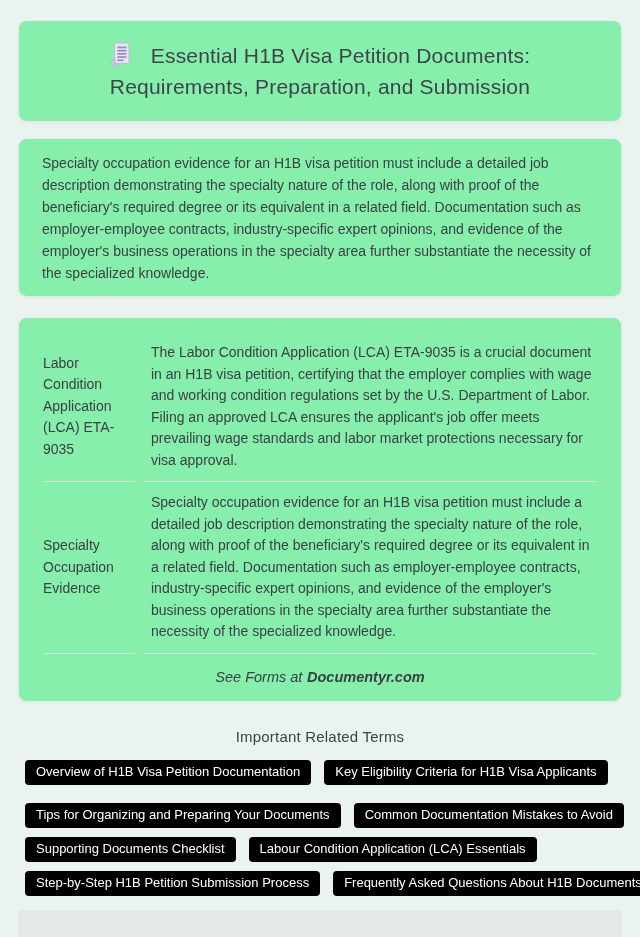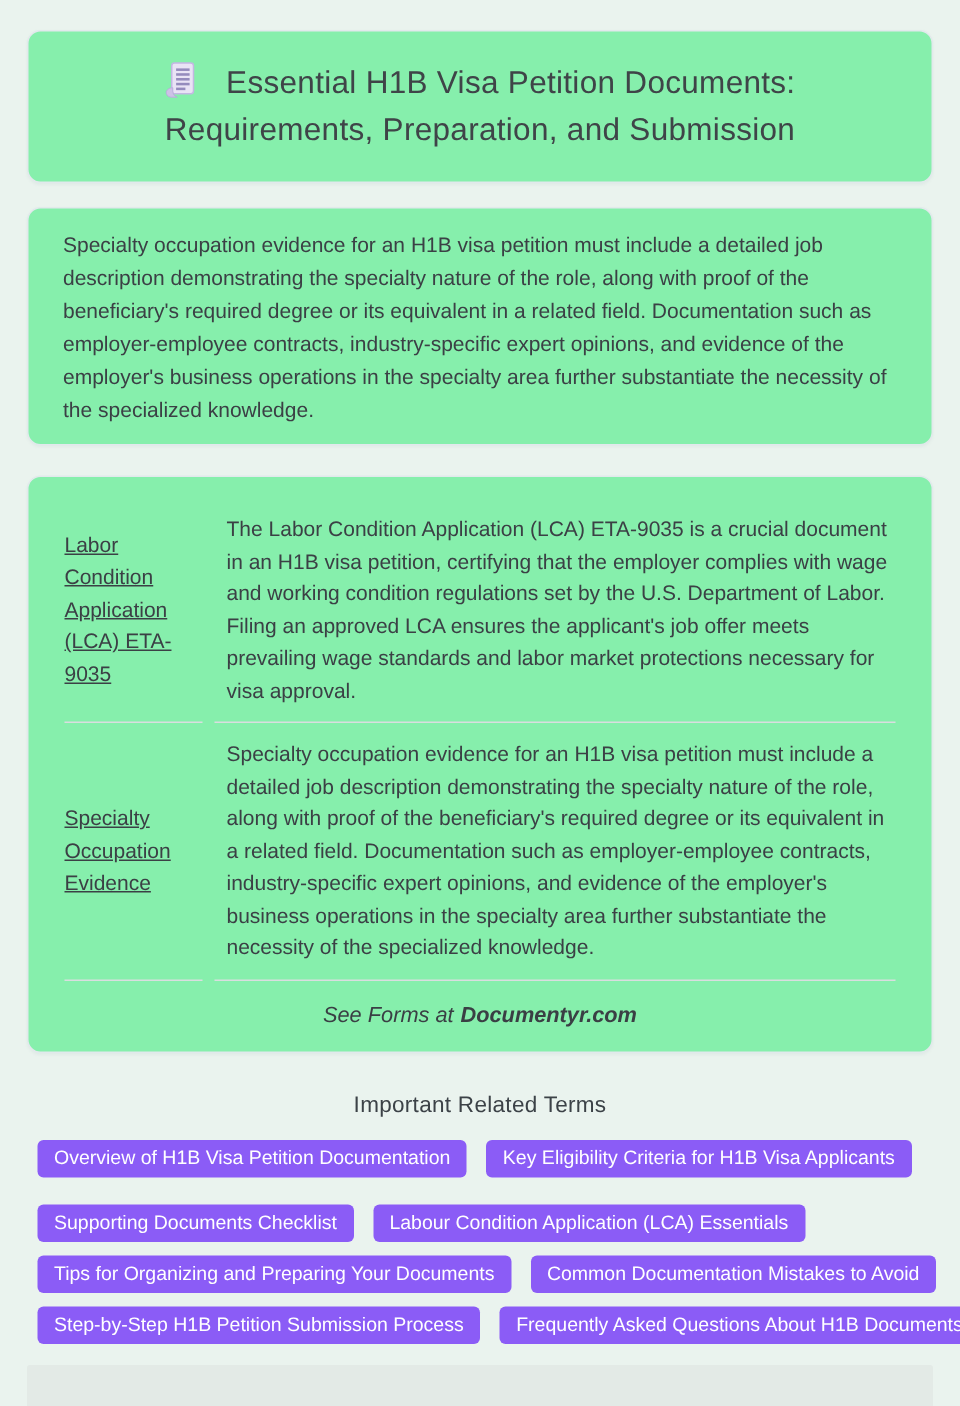--- a/index.html
+++ b/index.html
@@ -64,21 +64,21 @@
     margin-left: -8px;
   }
   .doc-table td {
     border-bottom: 1px solid #d9dedf;
     padding: 10px 0;
     vertical-align: middle;
     font-size: 14px;
     line-height: 21.5px;
     color: #3b4045;
   }
-  .doc-table td.term-cell { width: 92px; text-decoration: underline; }
+  .doc-table td.term-cell { width: 92px; }
   .doc-table td.desc-cell { padding-left: 8px; }
 
   .see-more {
     margin-top: 15px;
     text-align: center;
     font-style: italic;
     font-size: 14.5px;
     color: #3a3f44;
   }
   .see-more .brand {
@@ -97,21 +97,21 @@
     letter-spacing: 0.2px;
   }
   .tags { padding-left: 7px; }
   .tag-row {
     display: flex;
     gap: 13px;
     margin-bottom: 9px;
   }
   .tag {
     display: inline-block;
-    background: #8b5cf6;
+    background: #000000;
     color: #ffffff;
     font-size: 13px;
     line-height: 14px;
     padding: 5px 11px 6px 11px;
     border-radius: 4px;
     white-space: nowrap;
     cursor: pointer;
   }
 
   
@@ -175,28 +175,28 @@
   <h2 class="related-heading">Important Related Terms</h2>
 
   <div class="tags">
     <div class="tag-row">
       <span class="tag">Overview of H1B Visa Petition Documentation</span>
       <span class="tag">Key Eligibility Criteria for H1B Visa Applicants</span>
     </div>
     <div class="tag-row">
     </div>
     <div class="tag-row">
+      <span class="tag">Tips for Organizing and Preparing Your Documents</span>
+      <span class="tag">Common Documentation Mistakes to Avoid</span>
+    </div>
+    <div class="tag-row">
       <span class="tag">Supporting Documents Checklist</span>
       <span class="tag">Labour Condition Application (LCA) Essentials</span>
     </div>
     <div class="tag-row">
-      <span class="tag">Tips for Organizing and Preparing Your Documents</span>
-      <span class="tag">Common Documentation Mistakes to Avoid</span>
-    </div>
-    <div class="tag-row">
       <span class="tag">Step-by-Step H1B Petition Submission Process</span>
       <span class="tag">Frequently Asked Questions About H1B Documents</span>
     </div>
   </div>
 
   <div class="footer-bar">
     
   </div>
 
 </div>

